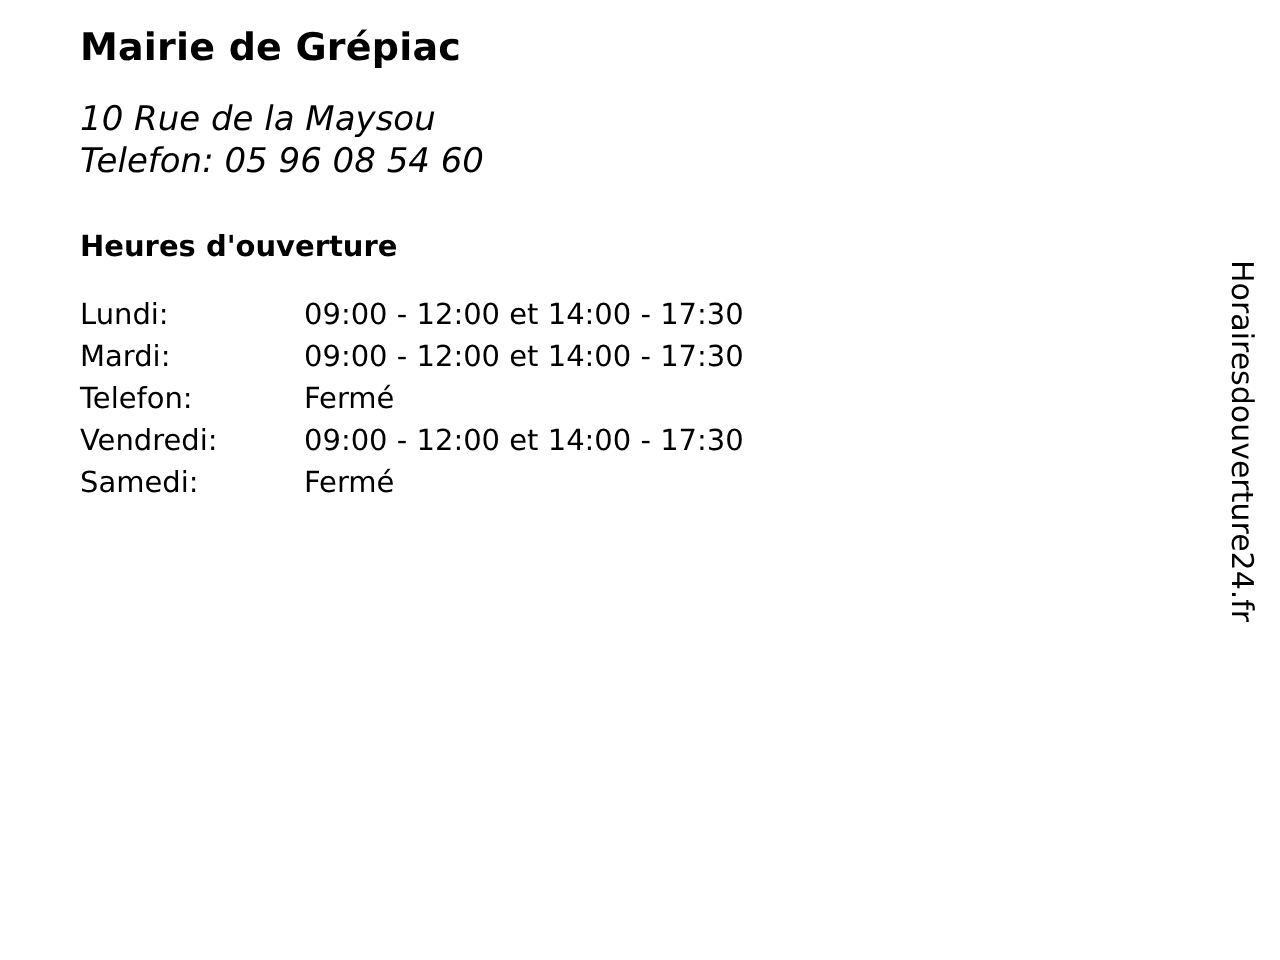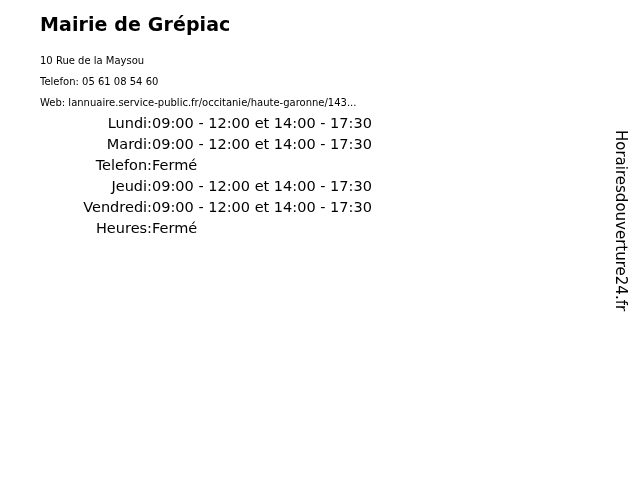--- a/index.html
+++ b/index.html
@@ -30,23 +30,24 @@
     width: 560px;
   }
   .title {
     font-size: 19px;
     font-weight: bold;
     letter-spacing: 0.1px;
     margin: 0 0 14px 0;
     line-height: 24px;
   }
   .addr-line {
-    font-size: 10px;
+    font-size: 17px;
     line-height: 21px;
     white-space: nowrap;
+    font-style: italic;
   }
   .section-title {
     font-size: 14.5px;
     font-weight: bold;
     margin-top: 22px;
     margin-bottom: 14px;
     line-height: 20px;
   }
   table.hours {
     border-collapse: collapse;
@@ -54,21 +55,20 @@
   }
   table.hours td {
     padding: 0;
     line-height: 21px;
     vertical-align: top;
     white-space: nowrap;
   }
   td.day {
     width: 112px;
     padding-right: 6px;
-    text-align: right;
   }
   td.time {
     padding-left: 2px;
     margin-top: 20px;
   }
   .vertical-brand {
     position: absolute;
     left: 612px;
     top: 130px;
     font-size: 15px;
@@ -81,48 +81,44 @@
 </style>
 </head>
 <body>
 
 <div class="page">
   <div class="content">
 
     <h1 class="title">Mairie de Grépiac</h1>
 
     <div class="addr-line">10 Rue de la Maysou</div>
-    <div class="addr-line">Telefon: 05 61 08 54 60</div>
-    <div class="addr-line">Web: lannuaire.service-public.fr/occitanie/haute-garonne/143...</div>
+    <div class="addr-line">Telefon: 05 96 08 54 60</div>
 
+    <div class="section-title">Heures d'ouverture</div>
 
     <table class="hours">
       <tbody>
         <tr>
           <td class="day">Lundi:</td>
           <td class="time">09:00 - 12:00 et 14:00 - 17:30</td>
         </tr>
         <tr>
           <td class="day">Mardi:</td>
           <td class="time">09:00 - 12:00 et 14:00 - 17:30</td>
         </tr>
         <tr>
           <td class="day">Telefon:</td>
           <td class="time">Fermé</td>
         </tr>
         <tr>
-          <td class="day">Jeudi:</td>
-          <td class="time">09:00 - 12:00 et 14:00 - 17:30</td>
-        </tr>
-        <tr>
           <td class="day">Vendredi:</td>
           <td class="time">09:00 - 12:00 et 14:00 - 17:30</td>
         </tr>
         <tr>
-          <td class="day">Heures:</td>
+          <td class="day">Samedi:</td>
           <td class="time">Fermé</td>
         </tr>
       </tbody>
     </table>
 
   </div>
 
   <div class="vertical-brand">Horairesdouverture24.fr</div>
 </div>
 

